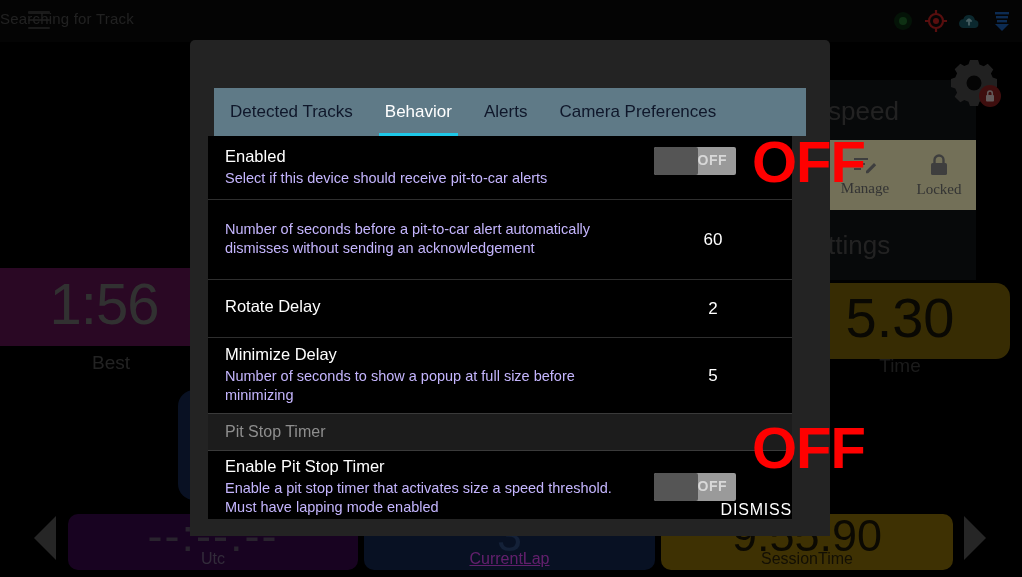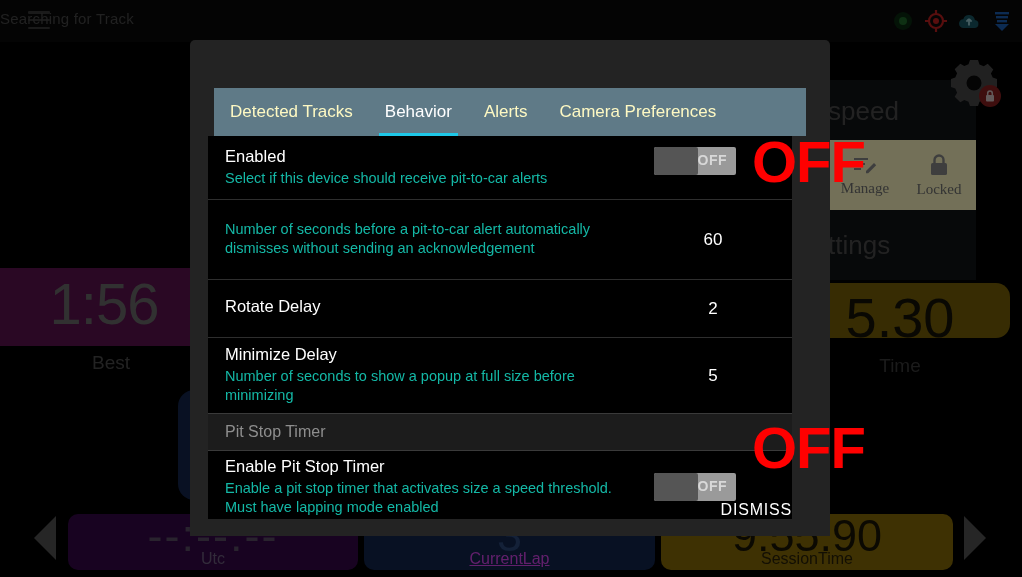--- a/index.html
+++ b/index.html
@@ -41,21 +41,21 @@
     font-size: 57px; color: #575757; font-weight: 300; letter-spacing: -1px;
   }
   .tile-best { left: -14px; top: 268px; width: 236px; height: 78px; background: #5d1350; }
   .tile-best .tval { color: #6e6e6e; top: 2px; font-size: 58px; }
   .lbl-best { position: absolute; left: 0; top: 352px; width: 222px; text-align: center;
     font-size: 19px; color: #4e4e4e; }
 
   .tile-blue-mid { position: absolute; left: 178px; top: 390px; width: 150px; height: 110px;
     background: #14264e; border-radius: 16px; }
 
-  .tile-gold-mid { position: absolute; left: 790px; top: 283px; width: 220px; height: 55px;
+  .tile-gold-mid { position: absolute; left: 790px; top: 283px; width: 220px; height: 76px;
     background: #7a6208; border-radius: 14px; }
   .tile-gold-mid .gv { position: absolute; left: 0; right: 0; top: 2px; text-align: center;
     font-size: 56px; color: #151208; font-weight: 300; }
   .lbl-gold-mid { position: absolute; left: 790px; top: 355px; width: 220px; text-align: center;
     font-size: 19px; color: #3c3c3c; }
 
   
   .side-panel { position: absolute; left: 828px; top: 80px; width: 148px; height: 200px;
     background: #111417; }
   .sp-title { position: absolute; left: 828px; top: 96px; width: 160px;
@@ -97,39 +97,39 @@
   .dialog {
     position: absolute; left: 190px; top: 40px; width: 640px; height: 496px;
     background: #232323; border-radius: 5px 5px 0 0;
   }
   .tabbar {
     position: absolute; left: 24px; top: 48px; width: 592px; height: 48px;
     background: #5f7a87; display: flex; align-items: stretch;
   }
   .tab {
     position: relative; display: flex; align-items: center; padding: 0 16px;
-    font-size: 17px; color: #fef9c3; cursor: pointer; white-space: nowrap;
+    font-size: 17px; color: #0f172a; cursor: pointer; white-space: nowrap;
   }
   .tab.active { color: #ffffff; }
   .tab.active::after {
     content: ""; position: absolute; left: 10px; right: 10px; bottom: 0;
     height: 3px; background: #1ec8e8;
   }
 
   .listwrap {
     position: absolute; left: 18px; top: 96px; width: 584px; height: 383px;
     background: #000; overflow: hidden;
   }
   .row {
     position: relative; width: 584px; background: #000;
     border-bottom: 1px solid #2e2e2e; display: flex; align-items: center;
   }
   .row-text { padding: 10px 0 12px 17px; width: 430px; }
   .row-title { font-size: 16.5px; color: #ffffff; line-height: 20px; margin-bottom: 3px; }
-  .row-desc { font-size: 14.5px; color: #14b8a6; line-height: 19px; }
+  .row-desc { font-size: 14.5px; color: #c4b5fd; line-height: 19px; }
   .row-value {
     position: absolute; left: 430px; width: 150px; text-align: center;
     font-size: 17px; color: #ffffff;
   }
   .section-header {
     width: 584px; height: 38px; background: #1c1c1c;
     border-top: 1px solid #3a3a3a; border-bottom: 1px solid #3a3a3a;
     display: flex; align-items: center; padding-left: 17px;
     font-size: 16px; color: #8e8e8e;
   }

